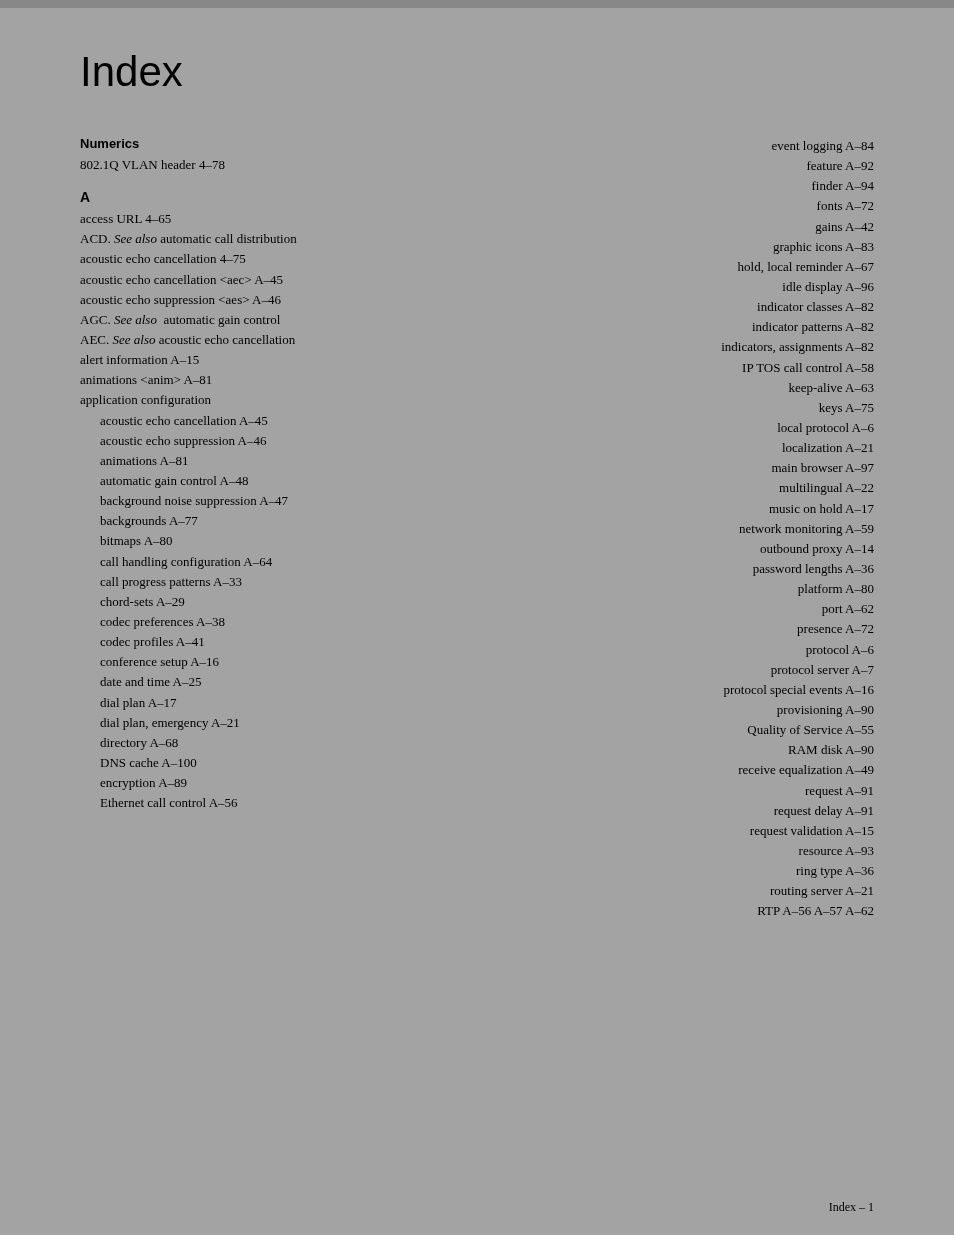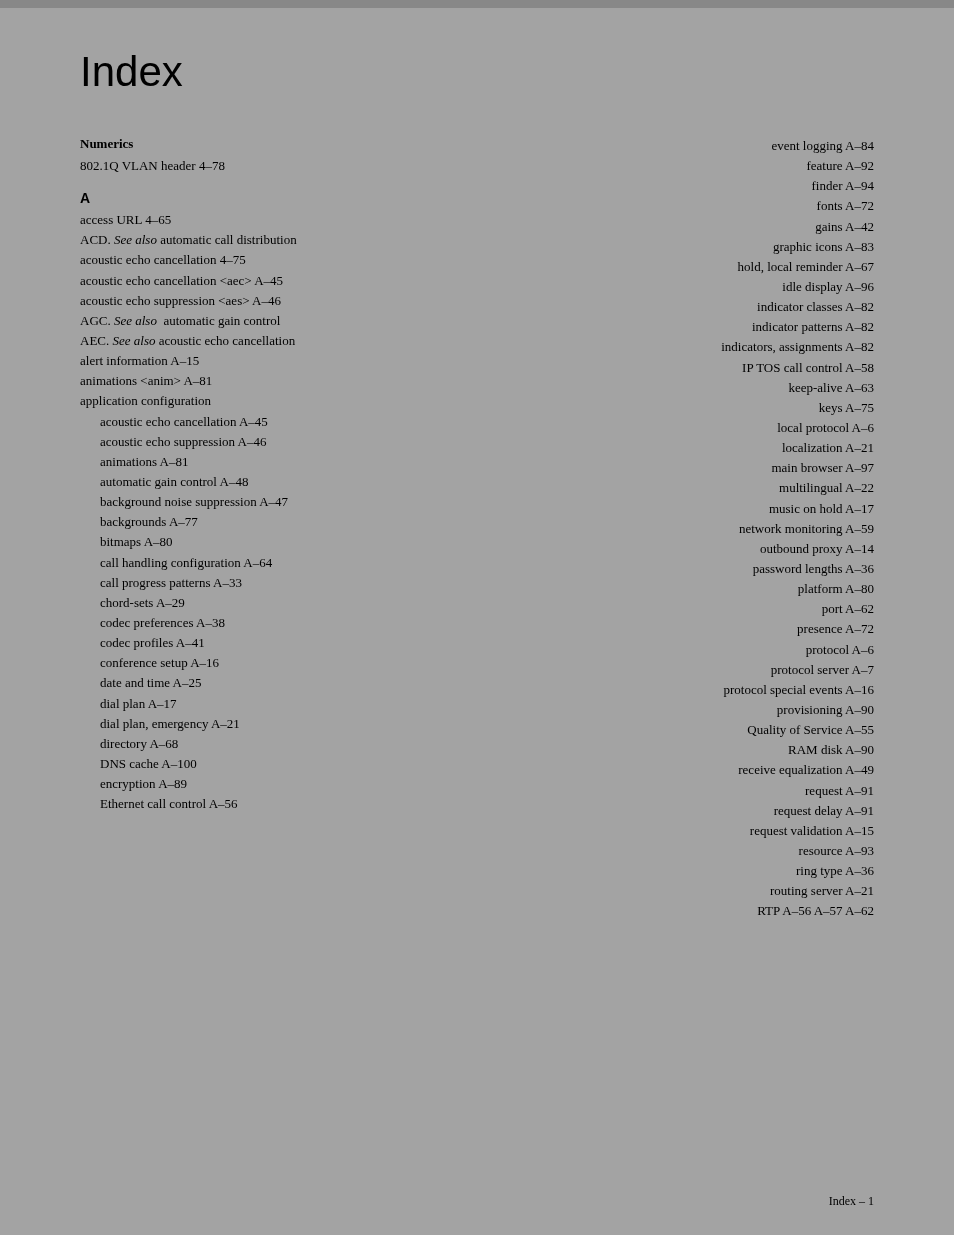--- a/index.html
+++ b/index.html
@@ -57,21 +57,21 @@
     }
 
     .right-column {
       flex: 1;
       min-width: 0;
       text-align: right;
     }
 
     .section-header {
       font-weight: bold;
-      font-family: Liberation Serif, serif;
+      font-family: Liberation Sans, sans-serif;
       font-size: 13px;
       margin-bottom: 4px;
       margin-top: 16px;
     }
 
     .section-header:first-child {
       margin-top: 0;
     }
 
     .index-entry {
@@ -82,21 +82,21 @@
     .index-entry.indented {
       padding-left: 20px;
     }
 
     .italic {
       font-style: italic;
     }
 
     .footer-area {
       position: absolute;
-      bottom: 26px;
+      bottom: 20px;
       right: 80px;
       font-size: 12px;
       color: #000;
     }
 
     .letter-heading {
       font-weight: bold;
       font-family: Arial, Helvetica, sans-serif;
       font-size: 14px;
       margin-top: 14px;

